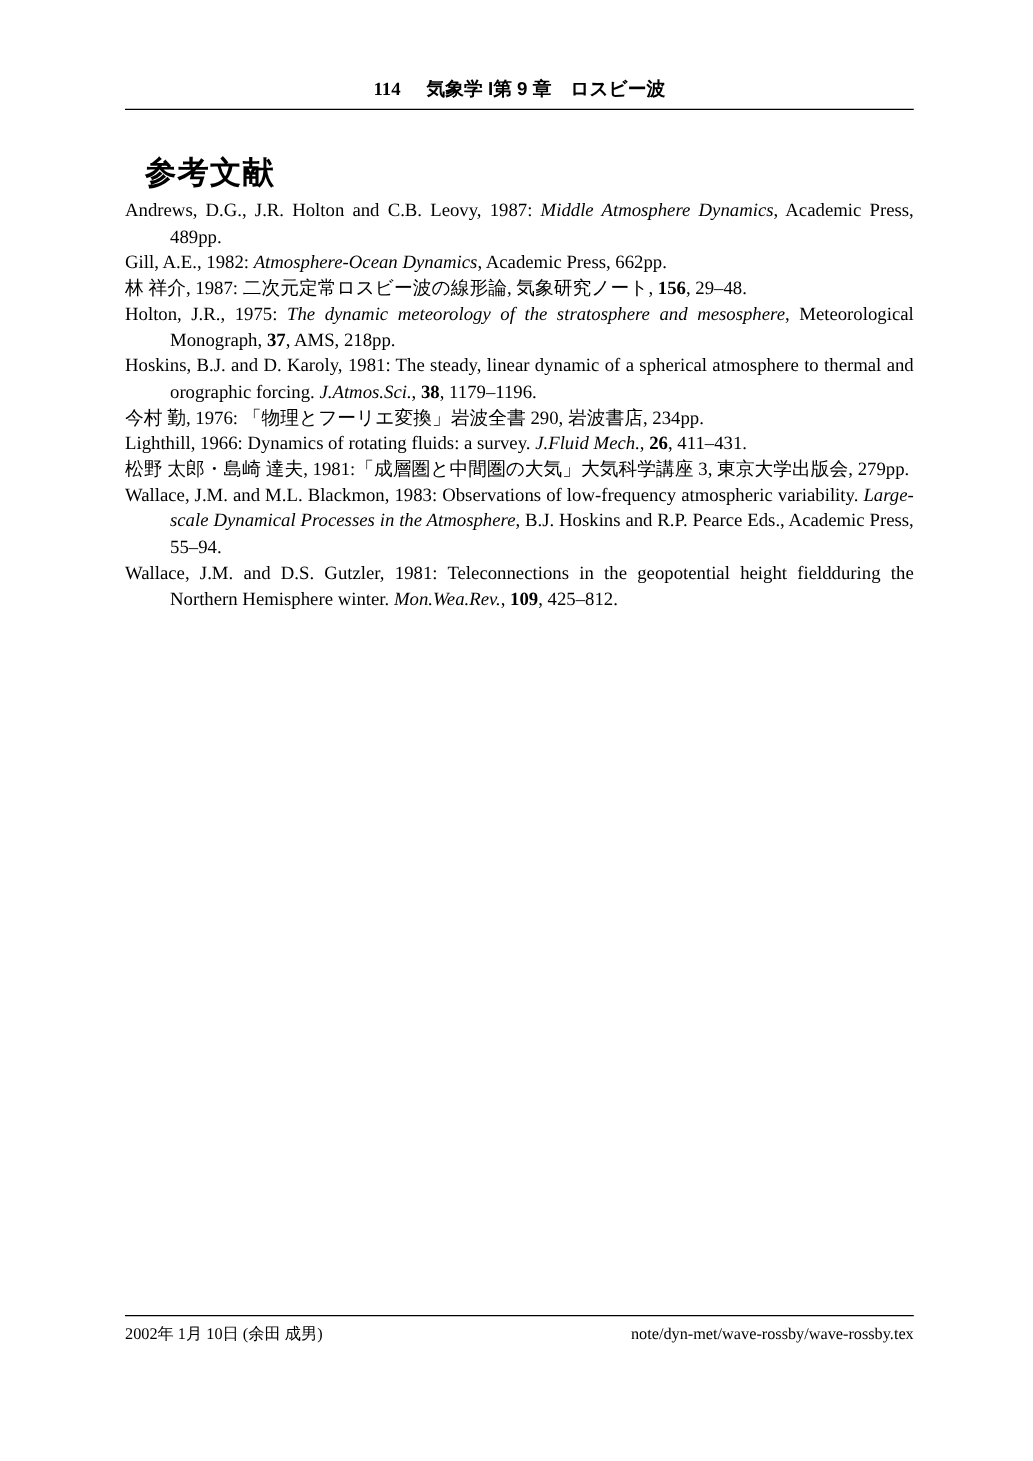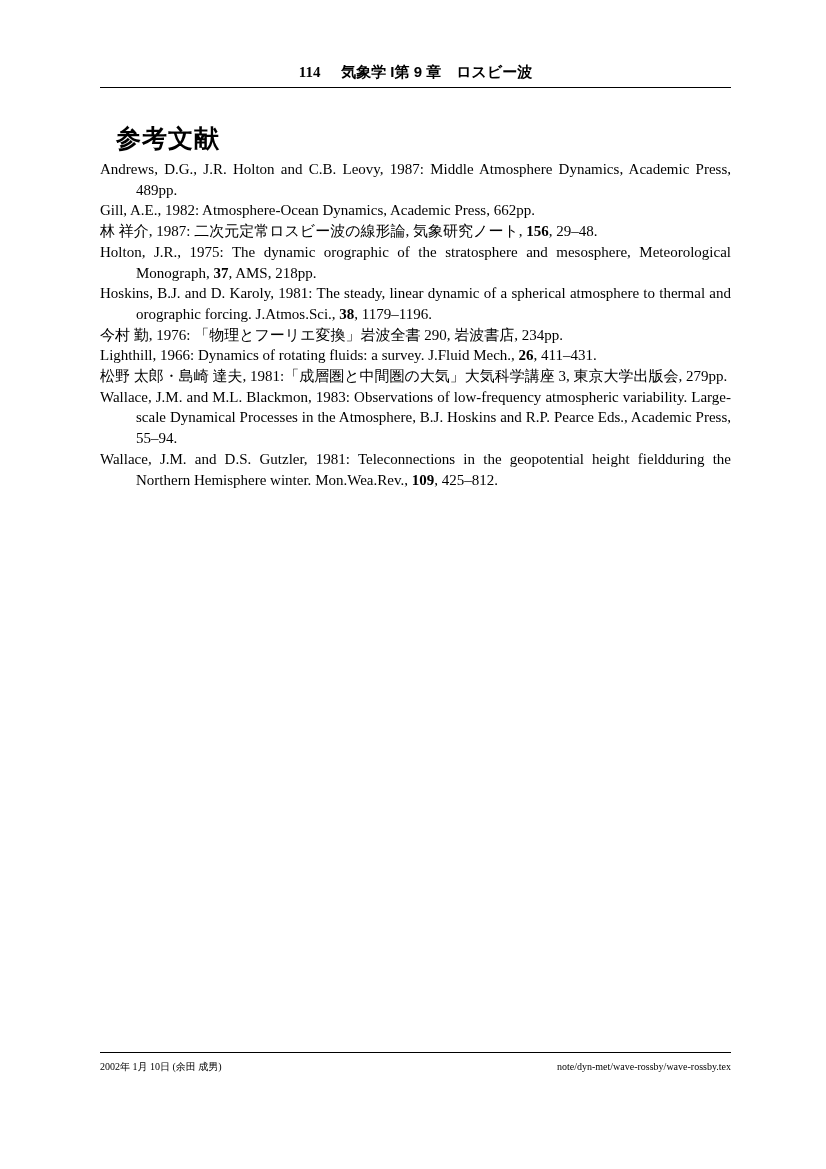--- a/index.html
+++ b/index.html
@@ -58,34 +58,34 @@
     width: 631px;
   }
   .ref {
     margin: 0;
     font-size: 15px;
     line-height: 20.7px;
     text-align: justify;
     padding-left: 36px;
     text-indent: -36px;
   }
-  .it { }
+  .it { font-style: italic; }
   .bf { font-weight: bold; }
   
   .page-footer {
     position: absolute;
     left: 100px;
     top: 1052px;
     width: 631px;
     border-top: 1.5px solid #000;
     padding-top: 5px;
     display: flex;
     justify-content: space-between;
     align-items: flex-start;
-    font-size: 10px;
+    font-size: 13px;
     line-height: 17px;
     font-family: Liberation Serif, serif;
   }
 </style>
 </head>
 <body>
 
 <div class="page">
 
   <header class="page-header">
@@ -95,21 +95,21 @@
     </span>
     <span class="header-jp">第 9 章　ロスビー波</span>
   </header>
 
   <h1 class="section-title">参考文献</h1>
 
   <div class="reference-list">
       <p class="ref"><span>Andrews, D.G., J.R. Holton and C.B. Leovy, 1987: </span><span class="it">Middle Atmosphere Dynamics</span><span>, Academic Press, 489pp.</span></p>
       <p class="ref"><span>Gill, A.E., 1982: </span><span class="it">Atmosphere-Ocean Dynamics</span><span>, Academic Press, 662pp.</span></p>
       <p class="ref"><span>林 祥介, 1987: 二次元定常ロスビー波の線形論, 気象研究ノート, </span><span class="bf">156</span><span>, 29–48.</span></p>
-      <p class="ref"><span>Holton, J.R., 1975: </span><span class="it">The dynamic orographic of the stratosphere and mesosphere</span><span>, Meteorological Monograph, </span><span class="bf">37</span><span>, AMS, 218pp.</span></p>
+      <p class="ref"><span>Holton, J.R., 1975: </span><span class="it">The dynamic meteorology of the stratosphere and mesosphere</span><span>, Meteorological Monograph, </span><span class="bf">37</span><span>, AMS, 218pp.</span></p>
       <p class="ref"><span>Hoskins, B.J. and D. Karoly, 1981: The steady, linear dynamic of a spherical atmosphere to thermal and orographic forcing.  </span><span class="it">J.Atmos.Sci.</span><span>, </span><span class="bf">38</span><span>, 1179–1196.</span></p>
       <p class="ref"><span>今村 勤, 1976: 「物理とフーリエ変換」岩波全書 290, 岩波書店, 234pp.</span></p>
       <p class="ref"><span>Lighthill, 1966: Dynamics of rotating fluids: a survey.  </span><span class="it">J.Fluid Mech.</span><span>, </span><span class="bf">26</span><span>, 411–431.</span></p>
       <p class="ref"><span>松野 太郎・島崎 達夫, 1981:「成層圏と中間圏の大気」大気科学講座 3, 東京大学出版会, 279pp.</span></p>
       <p class="ref"><span>Wallace, J.M. and M.L. Blackmon, 1983: Observations of low-frequency atmospheric variability.  </span><span class="it">Large-scale Dynamical Processes in the Atmosphere</span><span>, B.J. Hoskins and R.P. Pearce Eds., Academic Press, 55–94.</span></p>
       <p class="ref"><span>Wallace, J.M. and D.S. Gutzler, 1981: Teleconnections in the geopotential height fieldduring the Northern Hemisphere winter.  </span><span class="it">Mon.Wea.Rev.</span><span>, </span><span class="bf">109</span><span>, 425–812.</span></p>
     </div>
 
   <footer class="page-footer">
     <span>2002年 1月 10日 (余田 成男)</span>

